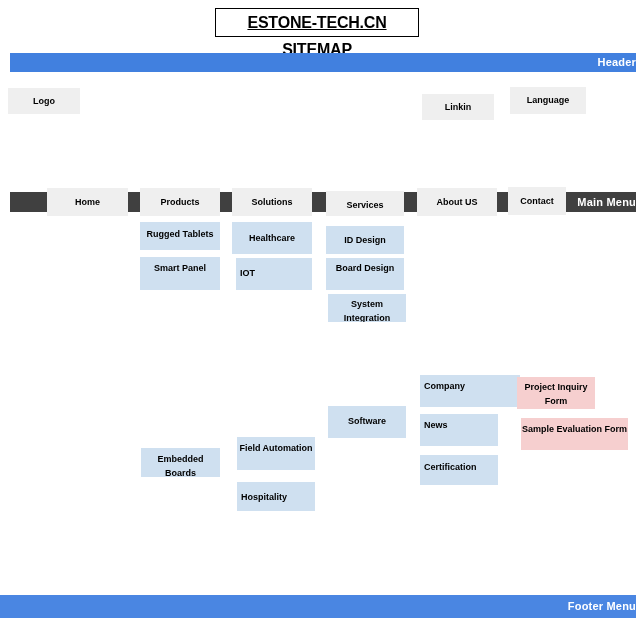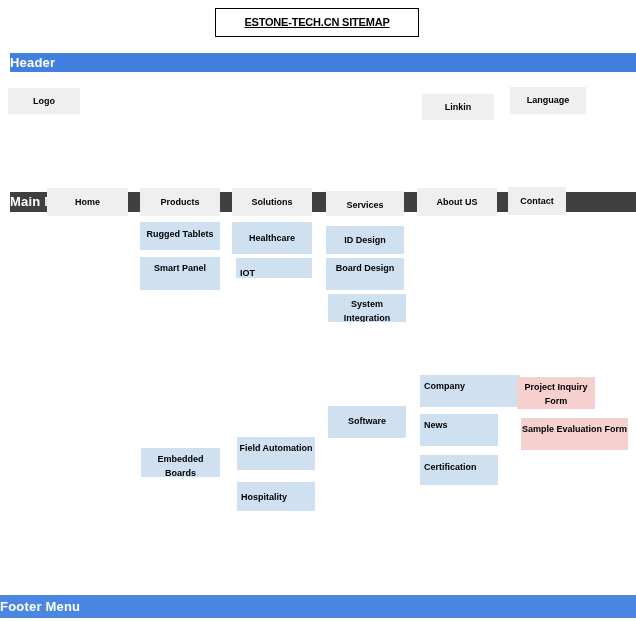--- a/index.html
+++ b/index.html
@@ -31,40 +31,40 @@
   .node.gray   { background: #efefef; }
   .node.blue   { background: #cfe0f0; }
   .node.pink   { background: #f6cfcf; }
   .node.leftal { text-align: left; padding-left: 4px; }
 
   .bar {
     position: absolute;
     box-sizing: border-box;
     color: #ffffff;
     font-weight: bold;
-    font-size: 13px;
-    text-align: left;
+    font-size: 11px;
+    text-align: right;
     letter-spacing: 0.2px;
   }
   .bar.header { background: #4180df; }
   .bar.mainmenu { background: #404040; margin-top: 41px; }
   .bar.footer { background: #4a86e2; }
 
   #title-box {
     position: absolute;
     left: 215px;
     top: 8px;
     width: 204px;
     height: 29px;
     box-sizing: border-box;
     border: 1px solid #000000;
     background: #ffffff;
     text-align: center;
     font-weight: bold;
-    font-size: 11px;
+    font-size: 16px;
     color: #000000;
     line-height: 27px;
   }
   #title-box span {
     text-decoration: underline;
     letter-spacing: -0.2px;
   }
 </style>
 </head>
 <body>
@@ -85,21 +85,21 @@
   <div class="node gray" style="left:140px; top:188px; width:80px; height:28px; line-height:28px;">Products</div>
   <div class="node gray" style="left:232px; top:188px; width:80px; height:28px; line-height:28px;">Solutions</div>
   <div class="node gray" style="left:326px; top:191px; width:78px; height:25px; line-height:28px;">Services</div>
   <div class="node gray" style="left:417px; top:188px; width:80px; height:28px; line-height:28px;">About US</div>
   <div class="node gray" style="left:508px; top:187px; width:58px; height:28px; line-height:28px;">Contact</div>
 
   <div class="node blue" style="left:140px; top:222px; width:80px; height:28px; padding-top:5px;">Rugged Tablets</div>
   <div class="node blue" style="left:140px; top:257px; width:80px; height:33px; padding-top:4px;">Smart Panel</div>
 
   <div class="node blue" style="left:232px; top:222px; width:80px; height:32px; padding-top:9px;">Healthcare</div>
-  <div class="node blue leftal" style="left:236px; top:258px; width:76px; height:20px; padding-top:8px;">IOT</div>
+  <div class="node blue leftal" style="left:236px; top:258px; width:76px; height:32px; padding-top:8px;">IOT</div>
 
   <div class="node blue" style="left:326px; top:226px; width:78px; height:28px; padding-top:7px;">ID Design</div>
   <div class="node blue" style="left:326px; top:258px; width:78px; height:32px; padding-top:3px;">Board Design</div>
   <div class="node blue" style="left:328px; top:294px; width:78px; height:28px; padding-top:3px;">System Integration</div>
 
   <div class="node blue leftal" style="left:420px; top:375px; width:100px; height:32px; padding-top:4px;">Company</div>
   <div class="node blue leftal" style="left:420px; top:414px; width:78px; height:32px; padding-top:4px;">News</div>
   <div class="node blue leftal" style="left:420px; top:455px; width:78px; height:30px; padding-top:5px;">Certification</div>
 
   <div class="node blue" style="left:328px; top:406px; width:78px; height:32px; padding-top:8px;">Software</div>

